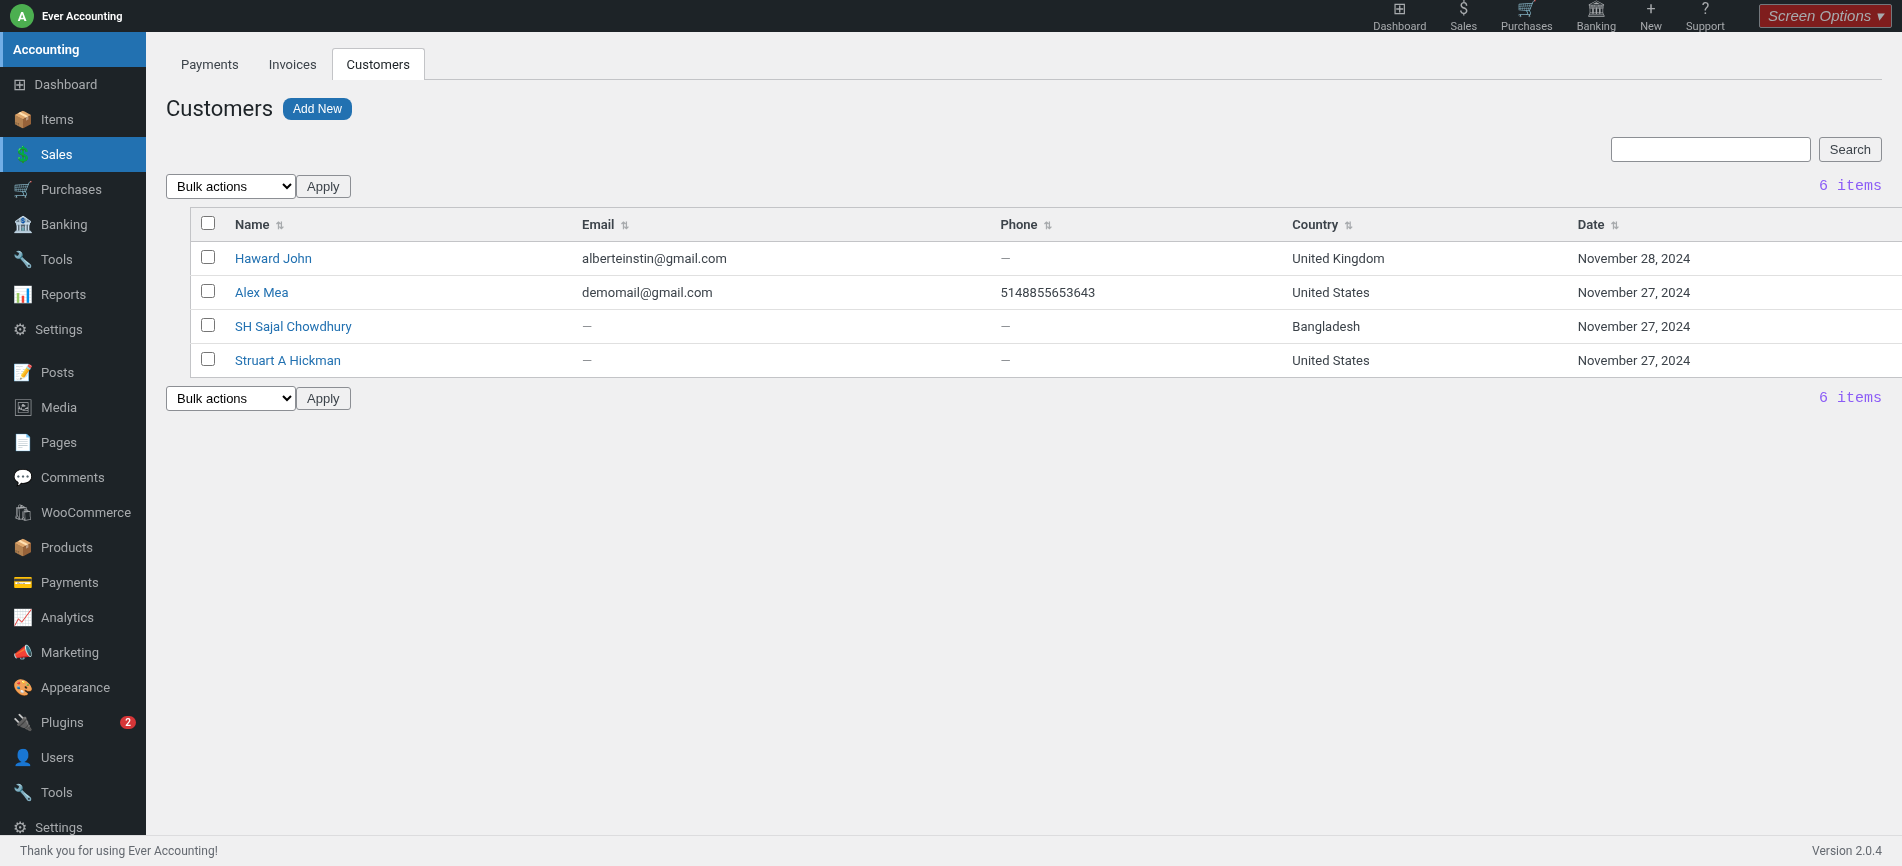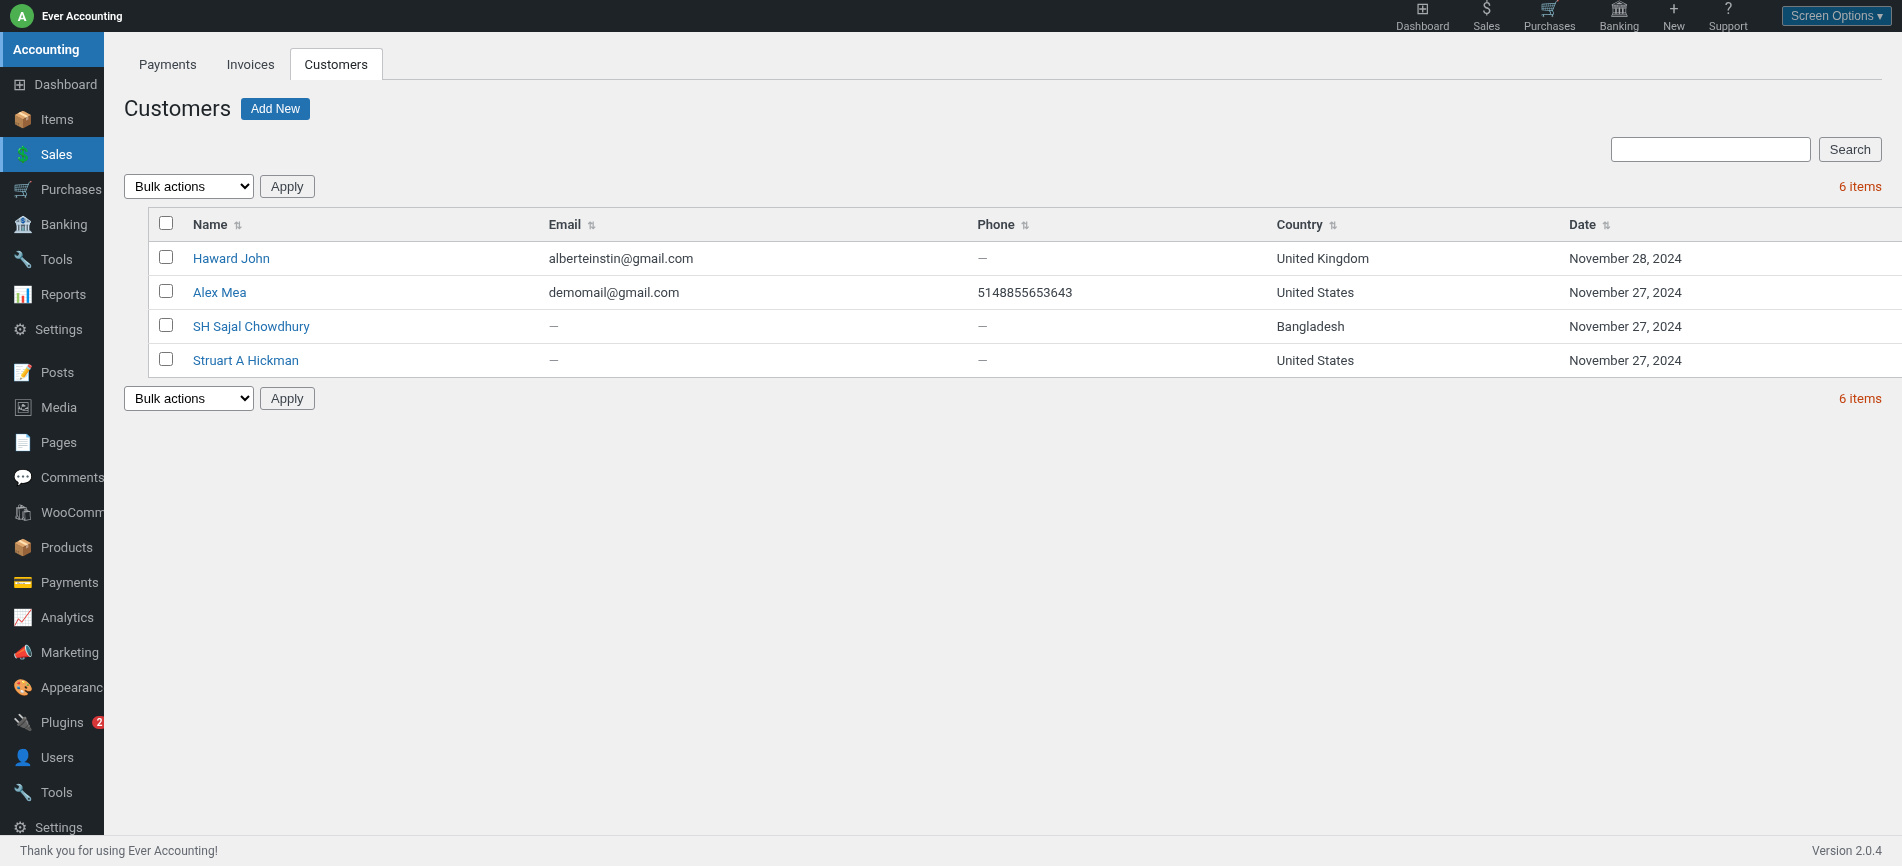--- a/index.html
+++ b/index.html
@@ -28,31 +28,32 @@
     .top-bar-spacer { flex: 1; }
     .top-bar-nav {
       display: flex; align-items: center; gap: 4px;
     }
     .top-bar-nav-item {
       display: flex; flex-direction: column; align-items: center; gap: 2px;
       color: #a7aaad; padding: 4px 10px; cursor: pointer; font-size: 11px;
     }
     .top-bar-nav-item .nav-icon { font-size: 16px; }
     .screen-options-btn {
-      background: #0c4a6e; border: 1px solid #72777c; color: #a7aaad;
-      padding: 2px 8px; font-size: 12px; cursor: pointer; border-radius: 2px;
+      background: #7f1d1d; border: 1px solid #72777c; color: #a7aaad;
+      padding: 2px 8px; font-size: 15px; cursor: pointer; border-radius: 2px;
       margin-left: 8px;
+      font-style: italic;
     }
 
     
     .layout { display: flex; flex: 1; overflow: hidden; }
 
     
     .sidebar {
-      width: 104px; background: #1d2327; flex-shrink: 0; overflow-y: auto;
+      width: 146px; background: #1d2327; flex-shrink: 0; overflow-y: auto;
       display: flex; flex-direction: column;
     }
     .sidebar-item {
       display: flex; align-items: center; gap: 8px;
       padding: 8px 10px; color: #a7aaad; cursor: pointer; font-size: 13px;
       border-left: 3px solid transparent;
     }
     .sidebar-item.active { background: #2271b1; color: #fff; border-left-color: #72aee6; }
     .sidebar-item .s-icon { font-size: 16px; flex-shrink: 0; }
     .sidebar-separator { height: 1px; background: #2c3338; margin: 4px 0; }
@@ -82,49 +83,49 @@
       background: #fff; border-color: #c3c4c7; border-bottom-color: #fff; color: #1d2327;
     }
 
     
     .page-header {
       display: flex; align-items: center; gap: 10px; margin-bottom: 16px;
     }
     .page-title { font-size: 22px; font-weight: 400; color: #1d2327; }
     .add-new-btn {
       background: #2271b1; color: #fff; border: none; padding: 4px 10px;
-      font-size: 12px; cursor: pointer; border-radius: 3px;
+      font-size: 12px; cursor: pointer; border-radius: 8px;
     }
 
     
     .search-area {
       display: flex; justify-content: flex-end; align-items: center; gap: 8px; margin-bottom: 12px;
     }
     .search-input {
       border: 1px solid #8c8f94; padding: 4px 8px; font-size: 13px; width: 200px; border-radius: 3px;
     }
     .search-btn {
       background: #f0f0f1; border: 1px solid #8c8f94; padding: 4px 10px;
       font-size: 13px; cursor: pointer; border-radius: 3px; color: #3c434a;
     }
 
     
     .toolbar {
       display: flex; align-items: center; justify-content: space-between; margin-bottom: 8px;
     }
-    .toolbar-left { display: flex; align-items: center; gap: 6px; }
+    .toolbar-left { display: flex; align-items: center; }
     .bulk-select {
       border: 1px solid #8c8f94; padding: 3px 6px; font-size: 13px;
       border-radius: 3px; background: #fff; cursor: pointer; min-width: 130px;
     }
     .apply-btn {
       background: #f0f0f1; border: 1px solid #8c8f94; padding: 3px 10px;
       font-size: 13px; cursor: pointer; border-radius: 3px; color: #3c434a;
     }
-    .items-count { font-size: 13px; color: #c2410c; }
+    .items-count { font-size: 15px; color: #8b5cf6; font-family: Liberation Mono, monospace; }
 
     
     .customers-table {
       width: 100%; border-collapse: collapse; background: #fff;
       border: 1px solid #c3c4c7;
       margin-left: 24px;
     }
     .customers-table th {
       background: #f0f0f1; border-bottom: 1px solid #c3c4c7;
       padding: 8px 10px; text-align: left; font-size: 13px; font-weight: 600;

